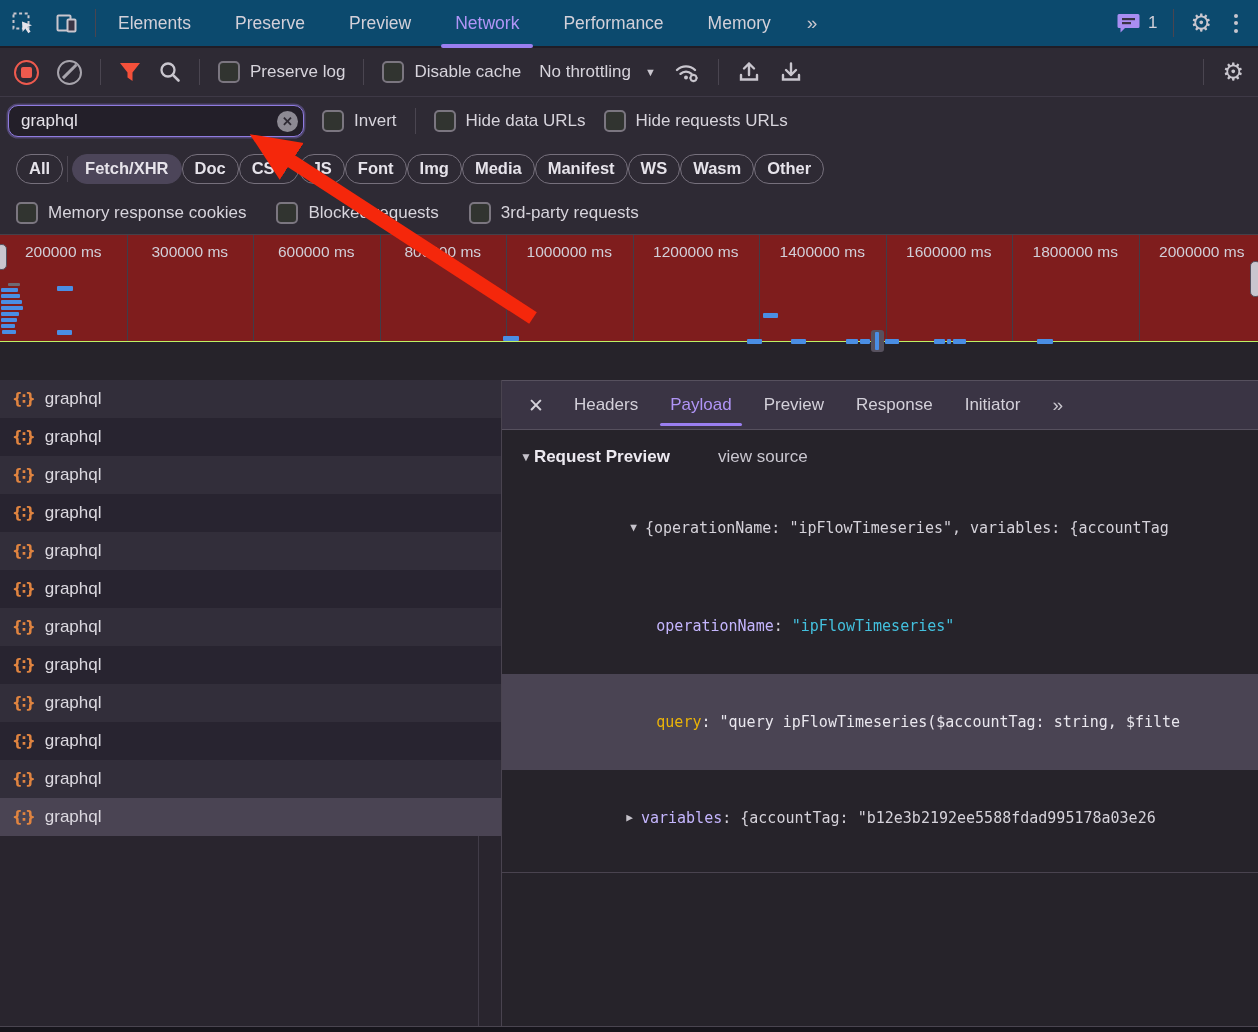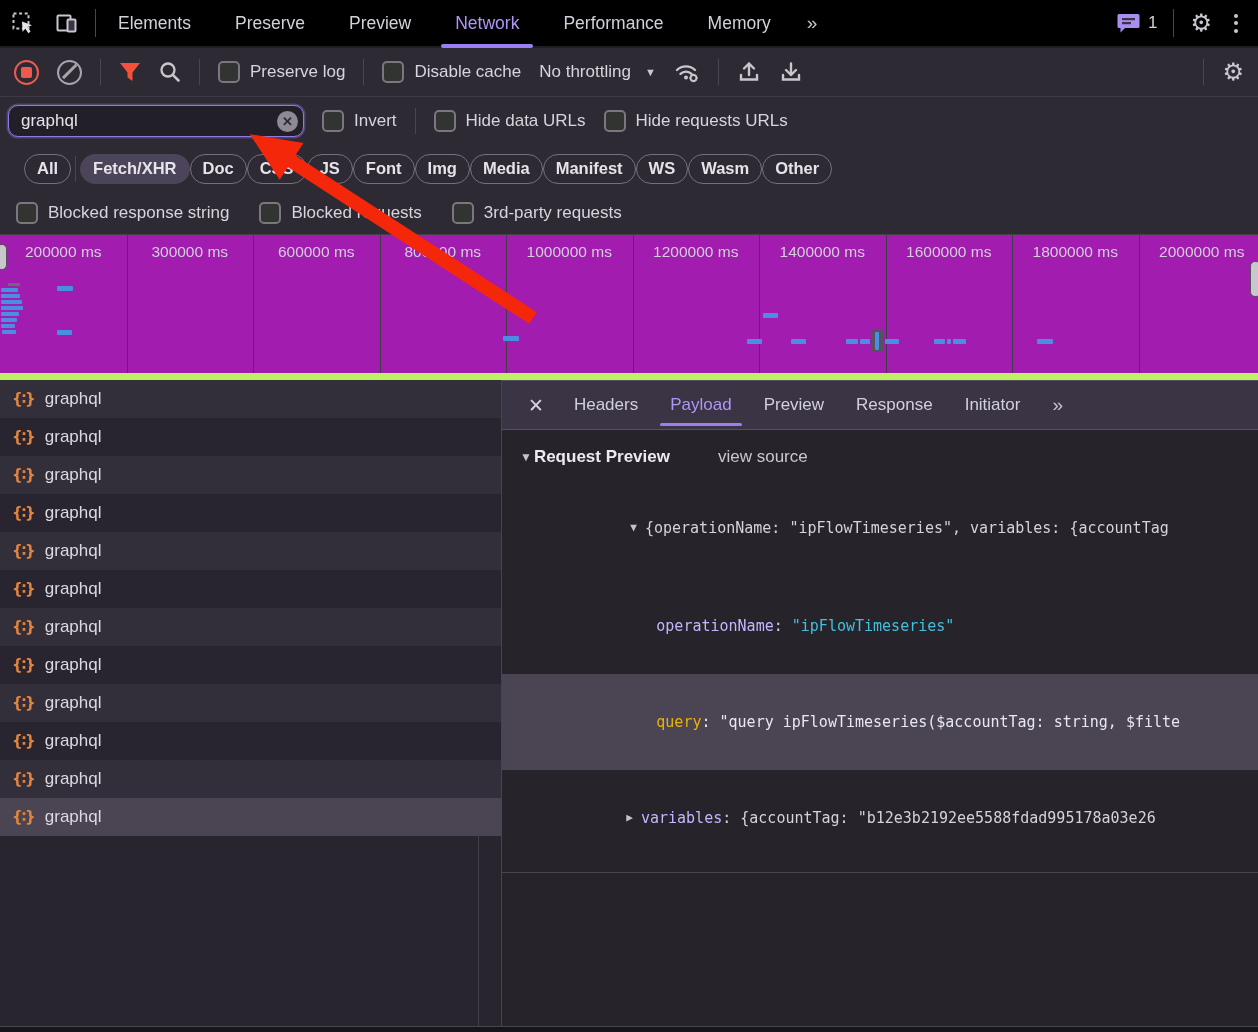--- a/index.html
+++ b/index.html
@@ -3,21 +3,21 @@
 <meta charset="utf-8">
 <style>
   html,body{margin:0;padding:0;background:#17151c;}
   .screen{position:relative;width:1258px;height:1032px;overflow:hidden;
     background:#26232a;font-family:"Liberation Sans",sans-serif;color:#d7d4dc;
     -webkit-font-smoothing:antialiased;}
   .icon-svg{display:block;}
   .vdiv{width:1px;background:#4a4550;align-self:center;}
 
   
-  .tabbar{position:absolute;left:0;top:0;width:100%;height:48px;background:#000000;
+  .tabbar{position:absolute;left:0;top:0;width:100%;height:48px;background:#0c4a6e;
     display:flex;align-items:stretch;border-bottom:2px solid #201d26;box-sizing:border-box;}
   .tabbar .lefticons{display:flex;align-items:center;gap:20px;padding:0 16px 0 12px;}
   .tabbar .vdiv{height:26px;}
   .toptabs{display:flex;align-items:stretch;}
   .toptab{position:relative;display:flex;align-items:center;padding:0 22px;font-size:17.5px;color:#d3d0d9;cursor:default;}
   .toptab.active{color:#b095f6;}
   .toptab.active::after{content:"";position:absolute;left:8px;right:8px;bottom:-2px;height:4px;background:#9a7ff0;border-radius:2px;}
   .chevrons{display:flex;align-items:center;font-size:19px;color:#c9c6ce;padding:0 14px;letter-spacing:2px;}
   .tab-right{margin-left:auto;display:flex;align-items:center;gap:16px;padding-right:14px;}
   .issues{display:flex;align-items:center;gap:8px;font-size:17px;color:#d3d0d9;}
@@ -42,32 +42,32 @@
   .filterrow{position:absolute;left:0;top:97px;width:100%;height:48px;background:#2e2a34;display:flex;align-items:center;gap:18px;padding:0 8px;box-sizing:border-box;}
   .filterrow .vdiv{height:26px;}
   .search-wrap{position:relative;width:296px;height:32px;}
   .search-input{width:100%;height:100%;box-sizing:border-box;background:#231f29;border:1.5px solid #8f7be0;
     box-shadow:0 0 0 1.5px rgba(143,123,224,.35);border-radius:10px;color:#e6e3ea;font-size:17px;
     font-family:"Liberation Sans",sans-serif;padding:0 34px 0 12px;outline:none;}
   .clear-btn{position:absolute;right:6px;top:5.5px;width:21px;height:21px;border-radius:50%;background:#8d8a93;
     color:#2e2a33;font-size:13px;font-weight:bold;display:flex;align-items:center;justify-content:center;}
 
   
-  .chipsrow{position:absolute;left:0;top:145px;width:100%;height:47px;background:#2e2a34;display:flex;align-items:center;gap:0;padding:0 24px;box-sizing:border-box;}
+  .chipsrow{position:absolute;left:0;top:145px;width:100%;height:47px;background:#2e2a34;display:flex;align-items:center;gap:0;padding:0 16px;box-sizing:border-box;}
   .chip{display:inline-flex;align-items:center;height:30px;padding:0 12px;border:1.5px solid #76707c;border-radius:15px;
     font-size:16.5px;font-weight:bold;color:#e6e3ea;box-sizing:border-box;}
   .chip.selected{background:#4c4559;border-color:#4c4559;}
   .chipsrow .vdiv{height:26px;margin:0 4px;}
 
   
   .extrarow{position:absolute;left:0;top:192px;width:100%;height:42px;background:#2e2a34;display:flex;align-items:center;gap:30px;padding:0 16px;box-sizing:border-box;}
 
   
-  .overview{position:absolute;left:0;top:234px;width:100%;height:146px;background:#a21caf;
-    border-top:1px solid #454049;border-bottom:7px solid #bef264;box-sizing:border-box;}
+  .overview{position:absolute;left:0;top:234px;width:100%;height:108px;background:#7f1d1d;
+    border-top:1px solid #454049;border-bottom:1px solid #bef264;box-sizing:border-box;}
   .tick{position:absolute;top:8px;width:126.5px;text-align:center;font-size:15.5px;color:#d2cfd8;white-space:nowrap;}
   .gridline{position:absolute;top:0;bottom:0;width:1px;background:#413c48;}
   .bar{position:absolute;}
   .bar.blue{background:#4a8ee4;border-radius:1px;}
   .bar.gray{background:#6e6a74;border-radius:1px;}
   .bar.markerbg{background:#57515e;border-radius:3px;}
   .handle{position:absolute;width:9px;background:#c9c6ce;border:1px solid #55505c;border-radius:5px;}
 
   
   .main{position:absolute;left:0;top:380px;width:100%;height:646px;display:flex;}
@@ -255,21 +255,21 @@
       <span class="chip">Media</span>
       <span class="chip">Manifest</span>
       <span class="chip">WS</span>
       <span class="chip">Wasm</span>
       <span class="chip">Other</span>
     </div>
 
   <div class="extrarow">
     <label class="cklabel">
       <span class="cbox"></span>
-      <span>Blocked response string</span>
+      <span>Memory response cookies</span>
     </label>
     <label class="cklabel">
       <span class="cbox"></span>
       <span>Blocked requests</span>
     </label>
     <label class="cklabel">
       <span class="cbox"></span>
       <span>3rd-party requests</span>
     </label>
   </div>

